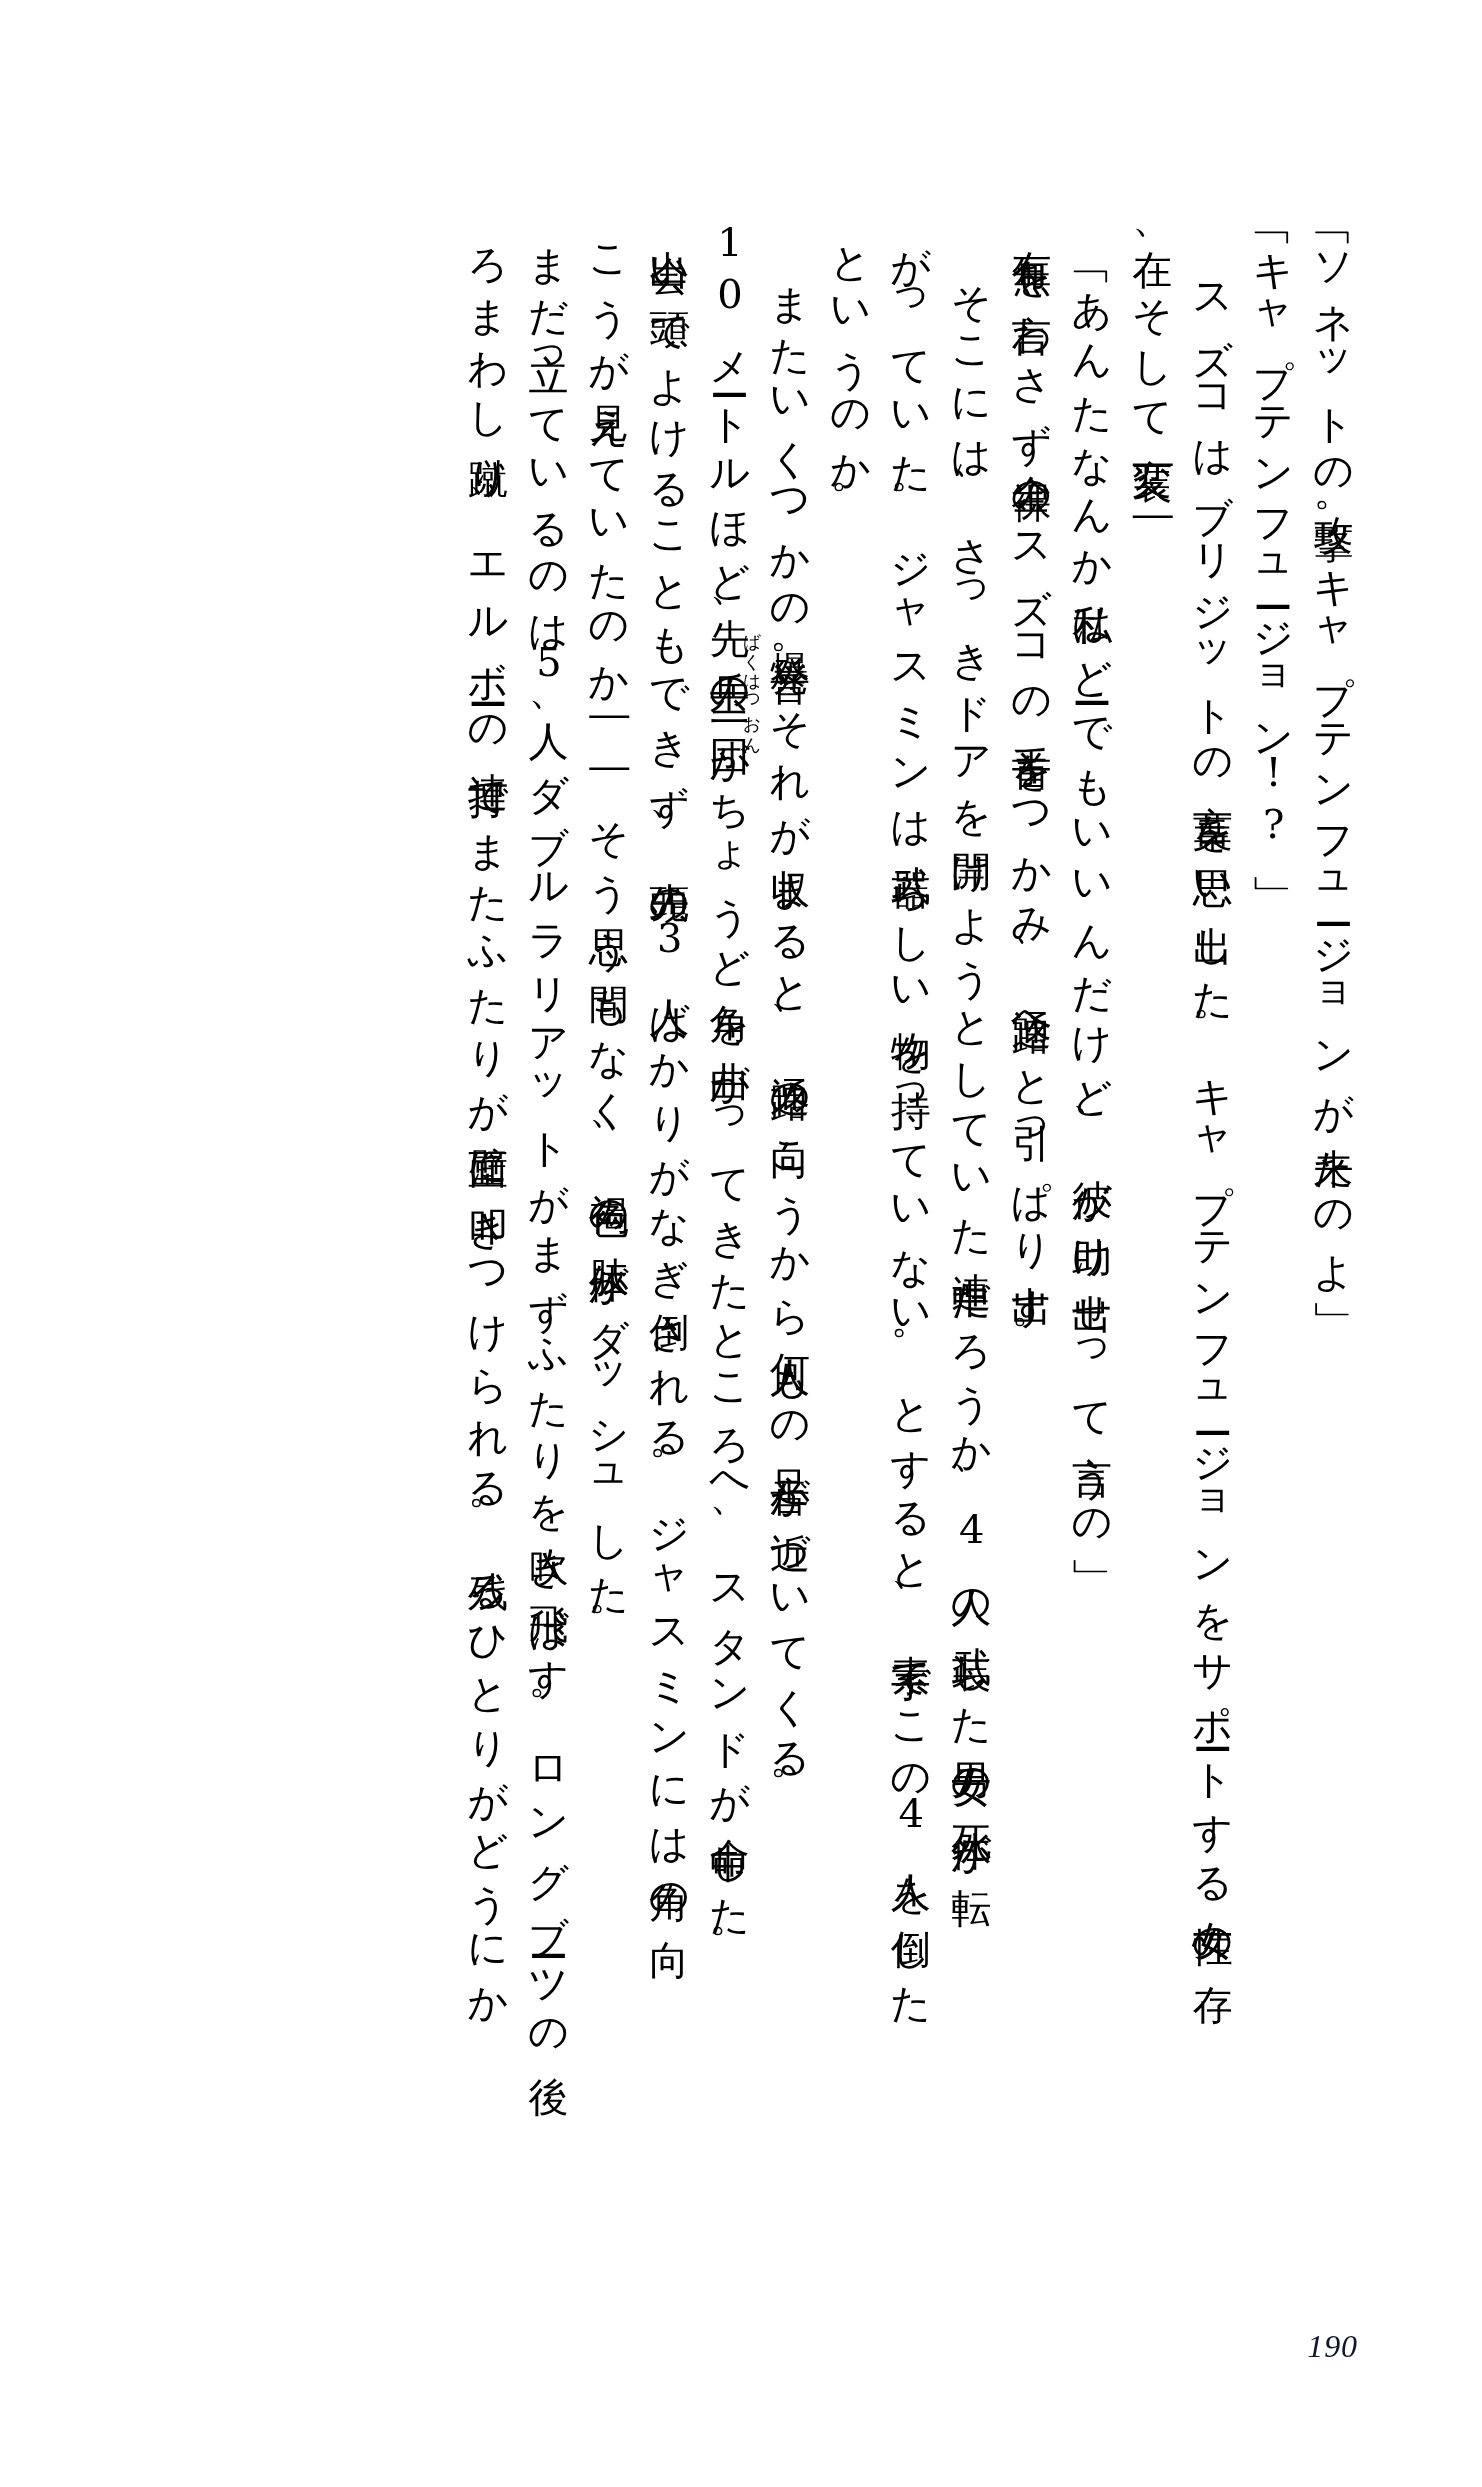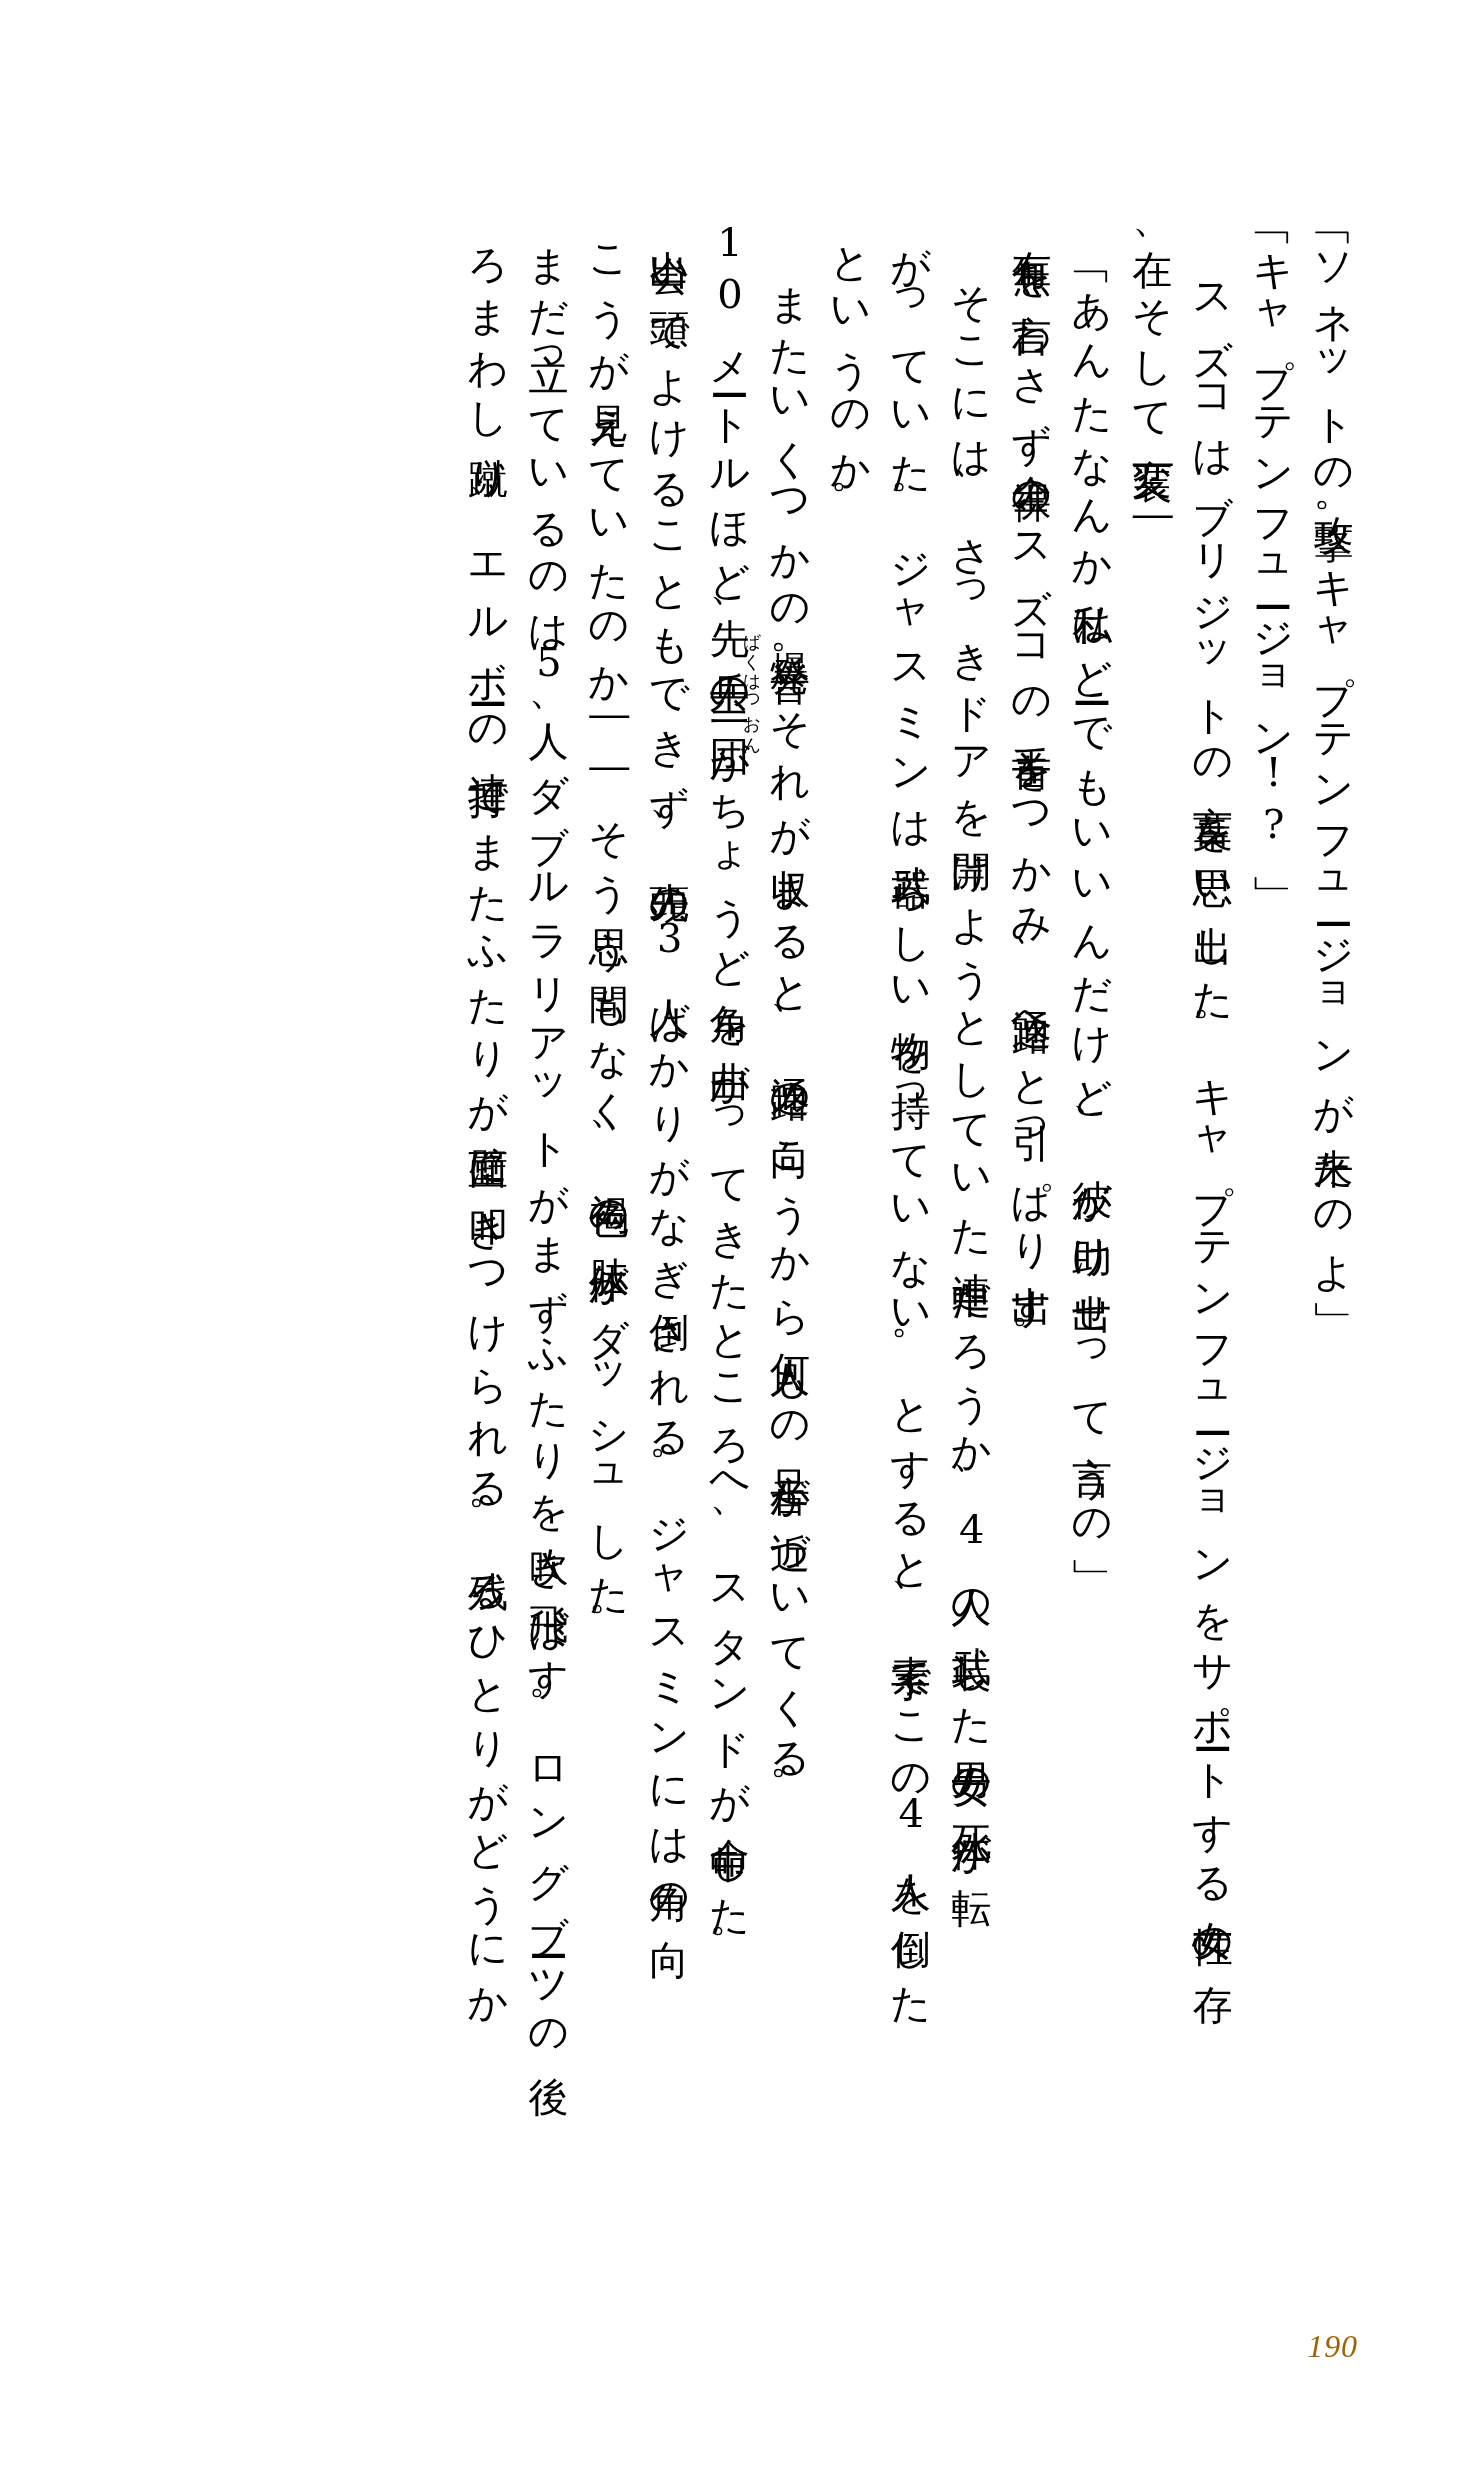--- a/index.html
+++ b/index.html
@@ -62,21 +62,21 @@
   }
 
   #page-number {
     position: absolute;
     bottom: 122px;
     right: 124px;
     font-family: "Liberation Serif", "DejaVu Serif", serif;
     font-style: italic;
     font-size: 32px;
     letter-spacing: 0.9px;
-    color: #a16207;
+    color: #0f172a;
   }
 </style>
 </head>
 <body>
 
 <div id="page">
 
   <div id="text-block">
     <div class="line indent-0">「ソネットの攻撃。キャプテンフュージョンが来たのよ」</div>
     <div class="line indent-0">「キャプテンフュージョン!?」</div>

